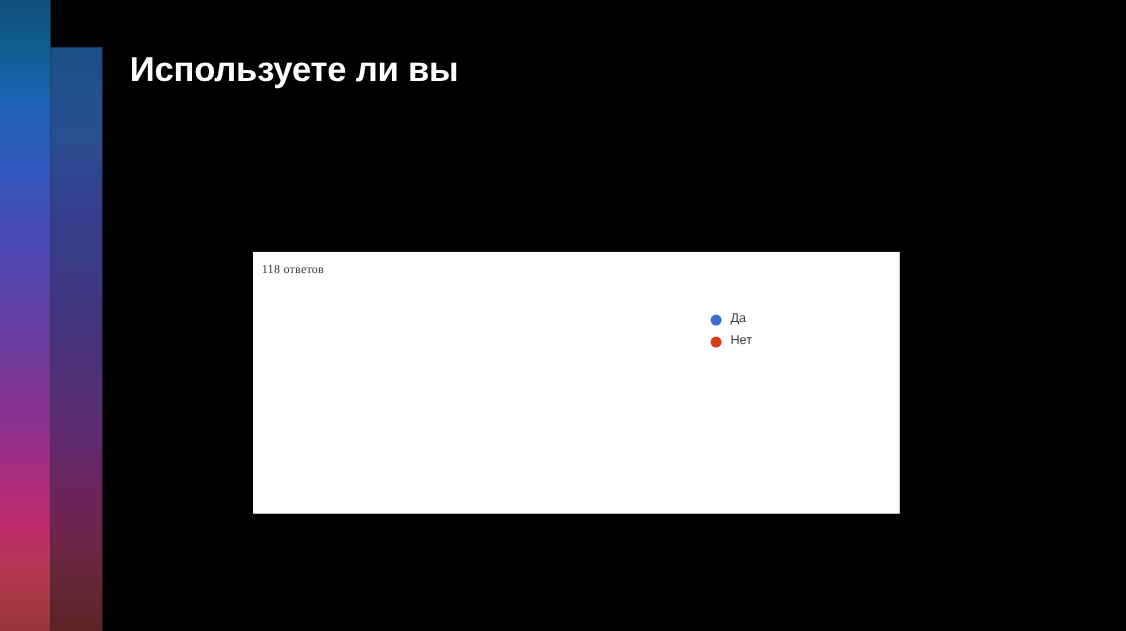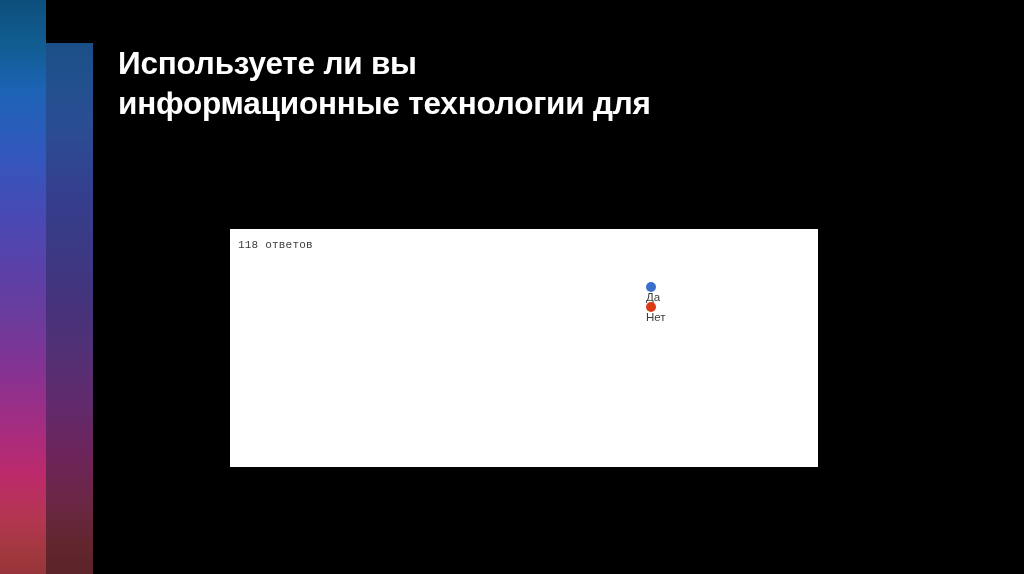--- a/index.html
+++ b/index.html
@@ -88,21 +88,21 @@
     left: 230px;
     top: 229px;
     width: 588px;
     height: 238px;
     background: #ffffff;
   }
   .responses-count {
     position: absolute;
     left: 8px;
     top: 10px;
-    font-family: Liberation Mono, monospace;
+    font-family: Liberation Serif, serif;
     font-size: 11px;
     color: #3c3c3c;
     letter-spacing: 0.2px;
   }
 
   .pie-wrap {
     position: absolute;
     left: 144px;
     top: 56px;
     width: 166px;
@@ -116,23 +116,23 @@
   }
 
   
   .legend {
     position: absolute;
     left: 416px;
     top: 53px;
   }
   .legend-row {
     display: flex;
+    align-items: center;
     height: 17px;
     margin-bottom: 3px;
-    flex-direction: column;
   }
   .legend-swatch {
     width: 10px;
     height: 10px;
     border-radius: 50%;
     margin-right: 8px;
     flex: 0 0 auto;
   }
   .legend-label {
     font-family: "Liberation Sans", sans-serif;
@@ -144,21 +144,20 @@
 </head>
 <body>
 
 <div class="slide">
 
   <div class="accent-bar-outer"></div>
   <div class="accent-bar-inner"></div>
 
   <div class="title-block">
     <div class="title-line">Используете ли вы</div>
-    <div class="title-line">информационные технологии для</div>
   </div>
 
   <div class="chart-panel">
 
     <div class="responses-count">118 ответов</div>
 
 
     <div class="legend">
       <div class="legend-row">
         <span class="legend-swatch" style="background:#3a6ecb"></span>

